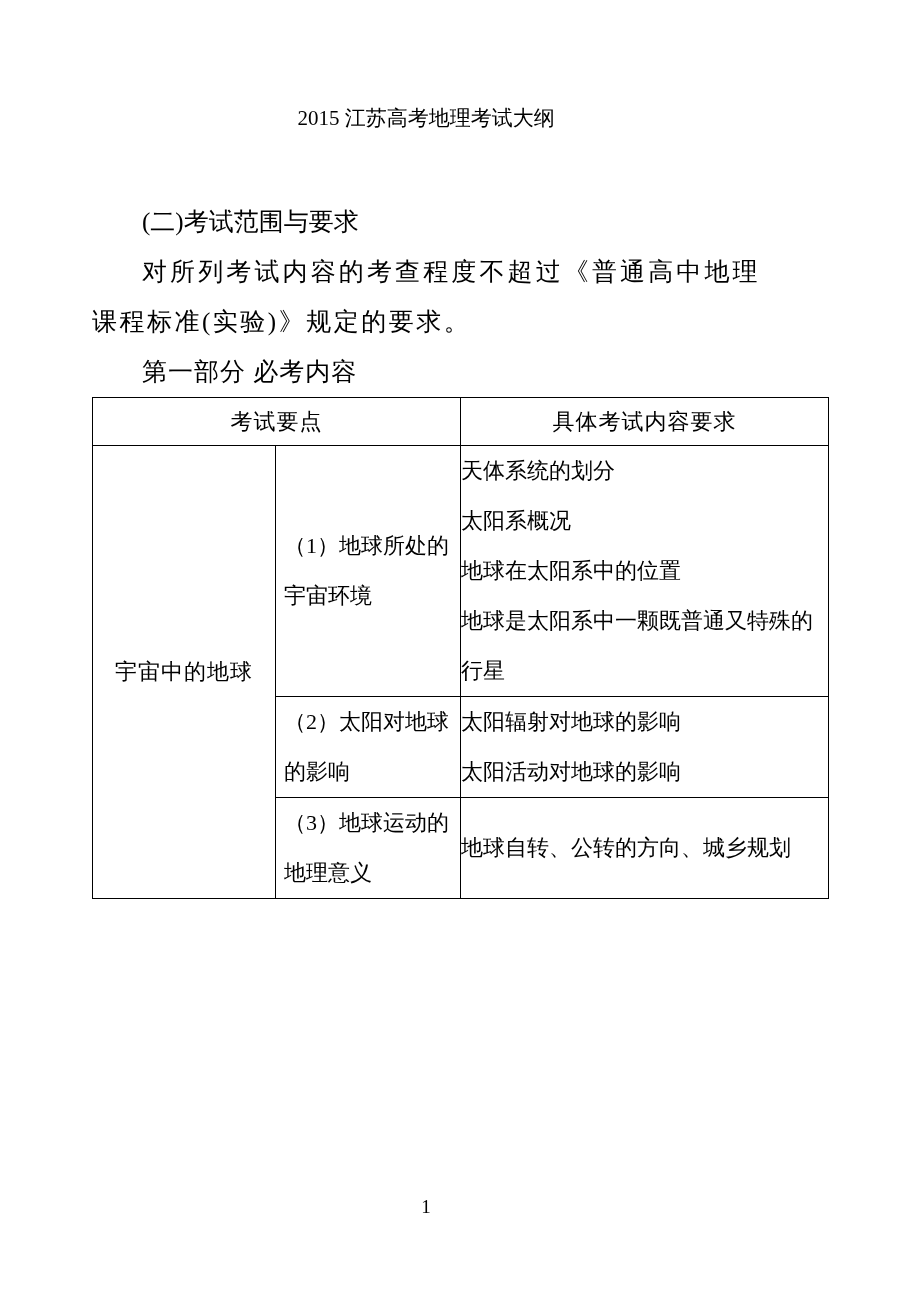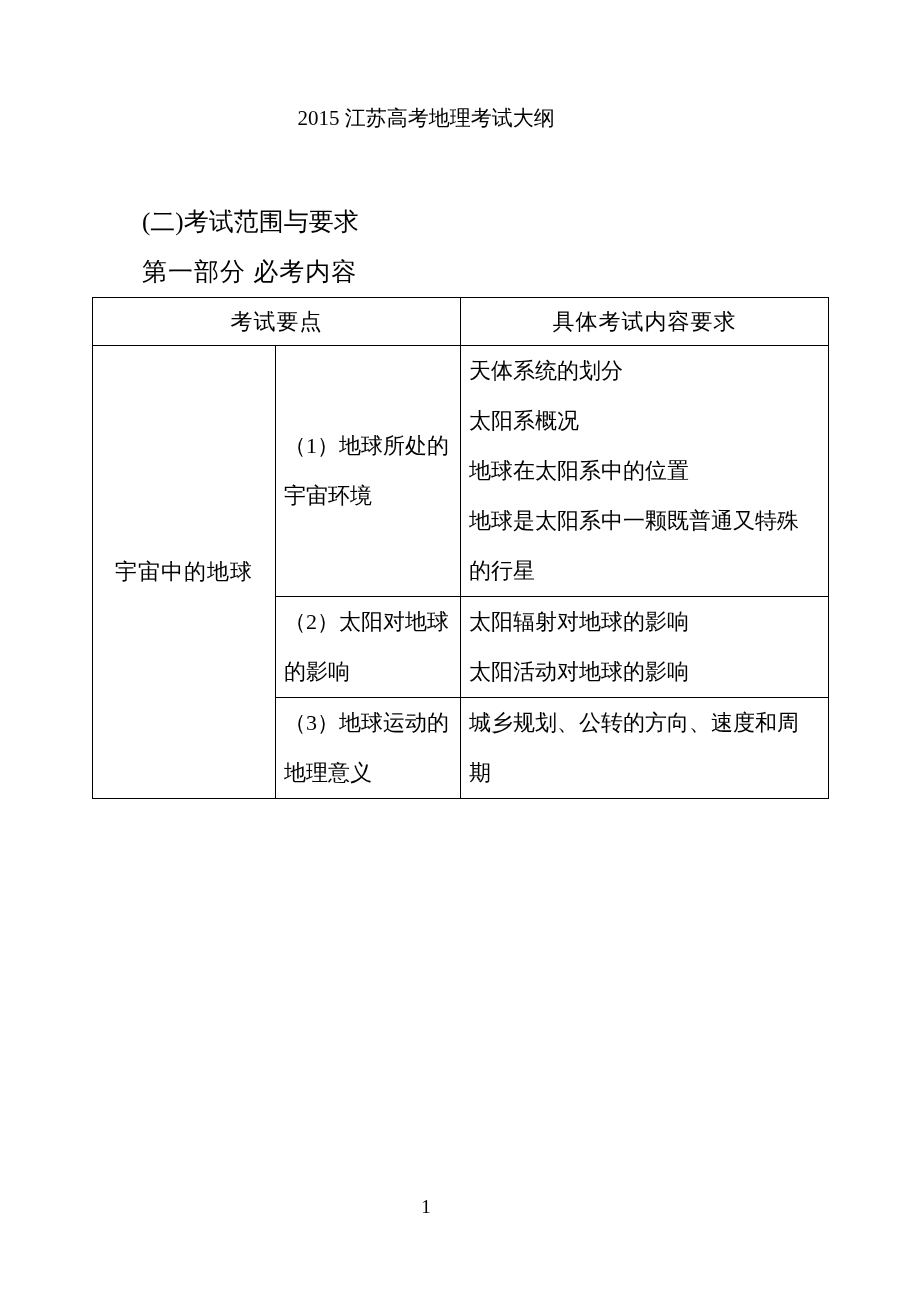--- a/index.html
+++ b/index.html
@@ -67,21 +67,21 @@
     text-align: center;
     vertical-align: middle;
     letter-spacing: 1px;
   }
   .cell-subtopic {
     padding: 0 8px;
     line-height: 50px;
     vertical-align: middle;
   }
   .cell-details {
-    padding: 0 8px;
+    padding: 0 0;
     line-height: 50px;
     vertical-align: middle;
   }
   .detail-line {
     line-height: 50px;
   }
   .page-number {
     position: absolute;
     top: 1192px;
     left: 0;
@@ -94,20 +94,21 @@
 </head>
 <body>
 
 <div class="page">
 
   <div class="doc-title">2015 江苏高考地理考试大纲</div>
 
   <div class="para section-heading">(二)考试范围与要求</div>
 
 
+  <div class="para body-para">对所列考试内容的考查程度不超过《普通高中地理课程标准(实验)》规定的要求。</div>
 
   <div class="para sub-heading">第一部分 必考内容</div>
 
 
   <table class="exam-table">
     <colgroup>
       <col class="col-a">
       <col class="col-b">
       <col class="col-c">
     </colgroup>
@@ -131,21 +132,21 @@
       <tr>
         <td class="cell-subtopic">（2）太阳对地球的影响</td>
         <td class="cell-details">
           <div class="detail-line">太阳辐射对地球的影响</div>
           <div class="detail-line">太阳活动对地球的影响</div>
         </td>
       </tr>
       <tr>
         <td class="cell-subtopic">（3）地球运动的地理意义</td>
         <td class="cell-details">
-          <div class="detail-line">城乡规划、公转的方向、速度和周期</div>
+          <div class="detail-line">地球自转、公转的方向、城乡规划</div>
         </td>
       </tr>
     </tbody>
   </table>
 
   <div class="page-number">1</div>
 
 </div>
 
 </body></html>

